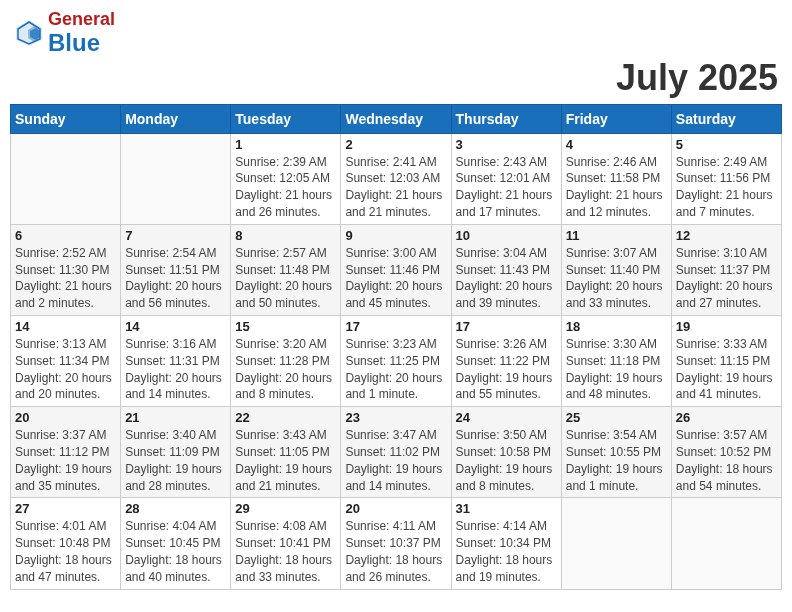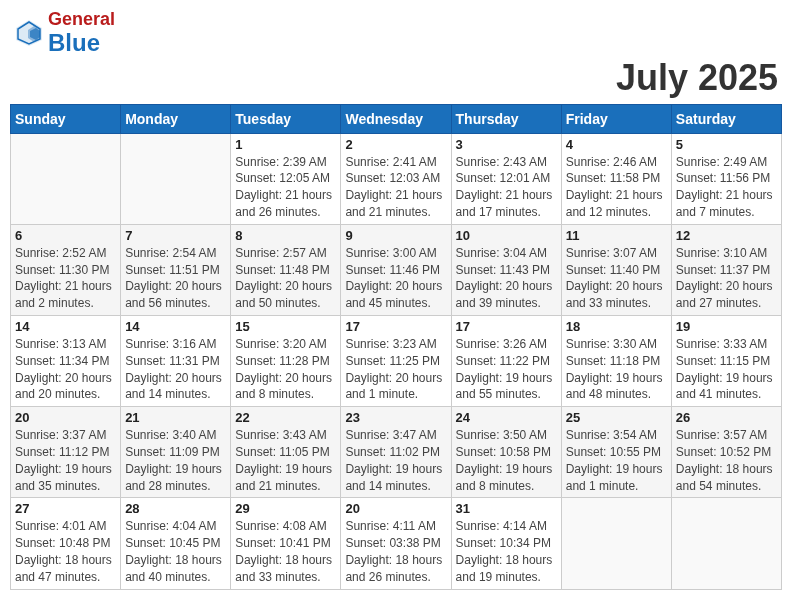--- a/index.html
+++ b/index.html
@@ -313,21 +313,21 @@
         </td>
         <td>
           <span class="day-number">29</span>
           <div class="day-info">Sunrise: 4:08 AM
 Sunset: 10:41 PM
 Daylight: 18 hours and 33 minutes.</div>
         </td>
         <td>
           <span class="day-number">20</span>
           <div class="day-info">Sunrise: 4:11 AM
-Sunset: 03:38 PM
+Sunset: 10:37 PM
 Daylight: 18 hours and 26 minutes.</div>
         </td>
         <td>
           <span class="day-number">31</span>
           <div class="day-info">Sunrise: 4:14 AM
 Sunset: 10:34 PM
 Daylight: 18 hours and 19 minutes.</div>
         </td>
         <td class="empty"></td>
         <td class="empty"></td>

